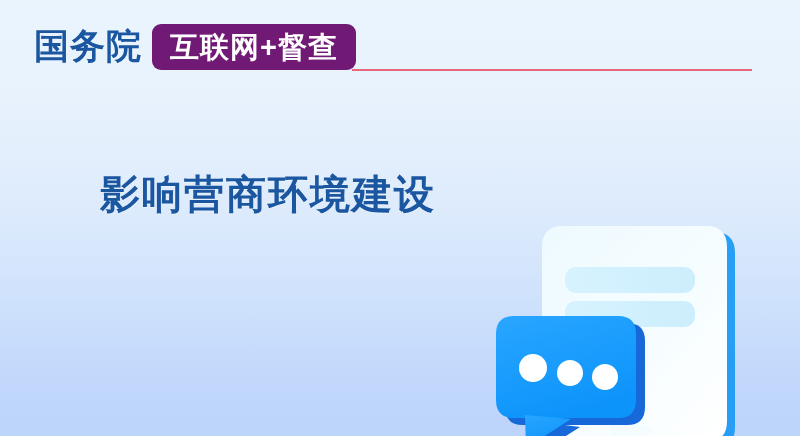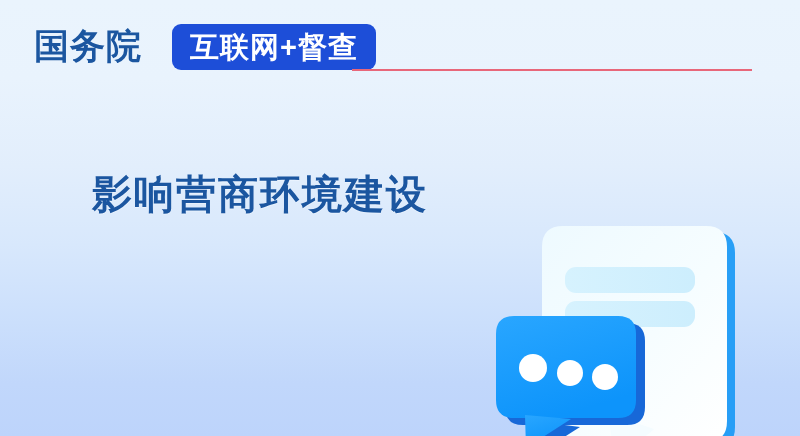--- a/index.html
+++ b/index.html
@@ -21,40 +21,40 @@
   #banner-header{
     position:absolute; left:0; top:0; width:800px; height:92px;
   }
   #gov-logo{
     position:absolute; left:34px; top:26px;
     font-size:35px; font-weight:bold; letter-spacing:1px;
     color:#1b56a0; line-height:40px; white-space:nowrap;
     font-family:"Liberation Sans","DejaVu Sans", sans-serif;
   }
   #campaign-badge{
-    position:absolute; left:172px; top:24px;
+    position:absolute; left:152px; top:24px;
     height:46px; padding:0 18px;
-    background:#1d4ed8;
+    background:#701a75;
     border-radius:9px;
     display:flex; align-items:center;
   }
   #campaign-badge-label{
     color:#ffffff; font-size:29px; font-weight:bold;
     letter-spacing:1px; line-height:30px; white-space:nowrap;
     font-family:"Liberation Sans","DejaVu Sans", sans-serif;
   }
   #header-rule{
     position:absolute; left:352px; top:69px;
     width:400px; height:2px;
     background:#e8677a;
   }
 
   
   #banner-title{
-    position:absolute; left:0; top:168px; width:520px;
+    position:absolute; left:8px; top:168px; width:520px;
     text-align:center;
   }
   #banner-title .title-line{
     display:block;
     color:#1b56a0;
     font-size:40px; font-weight:bold;
     letter-spacing:2px; line-height:52px;
     white-space:nowrap;
     font-family:"Liberation Sans","DejaVu Sans", sans-serif;
     text-shadow:0 1px 0 rgba(255,255,255,.35);

